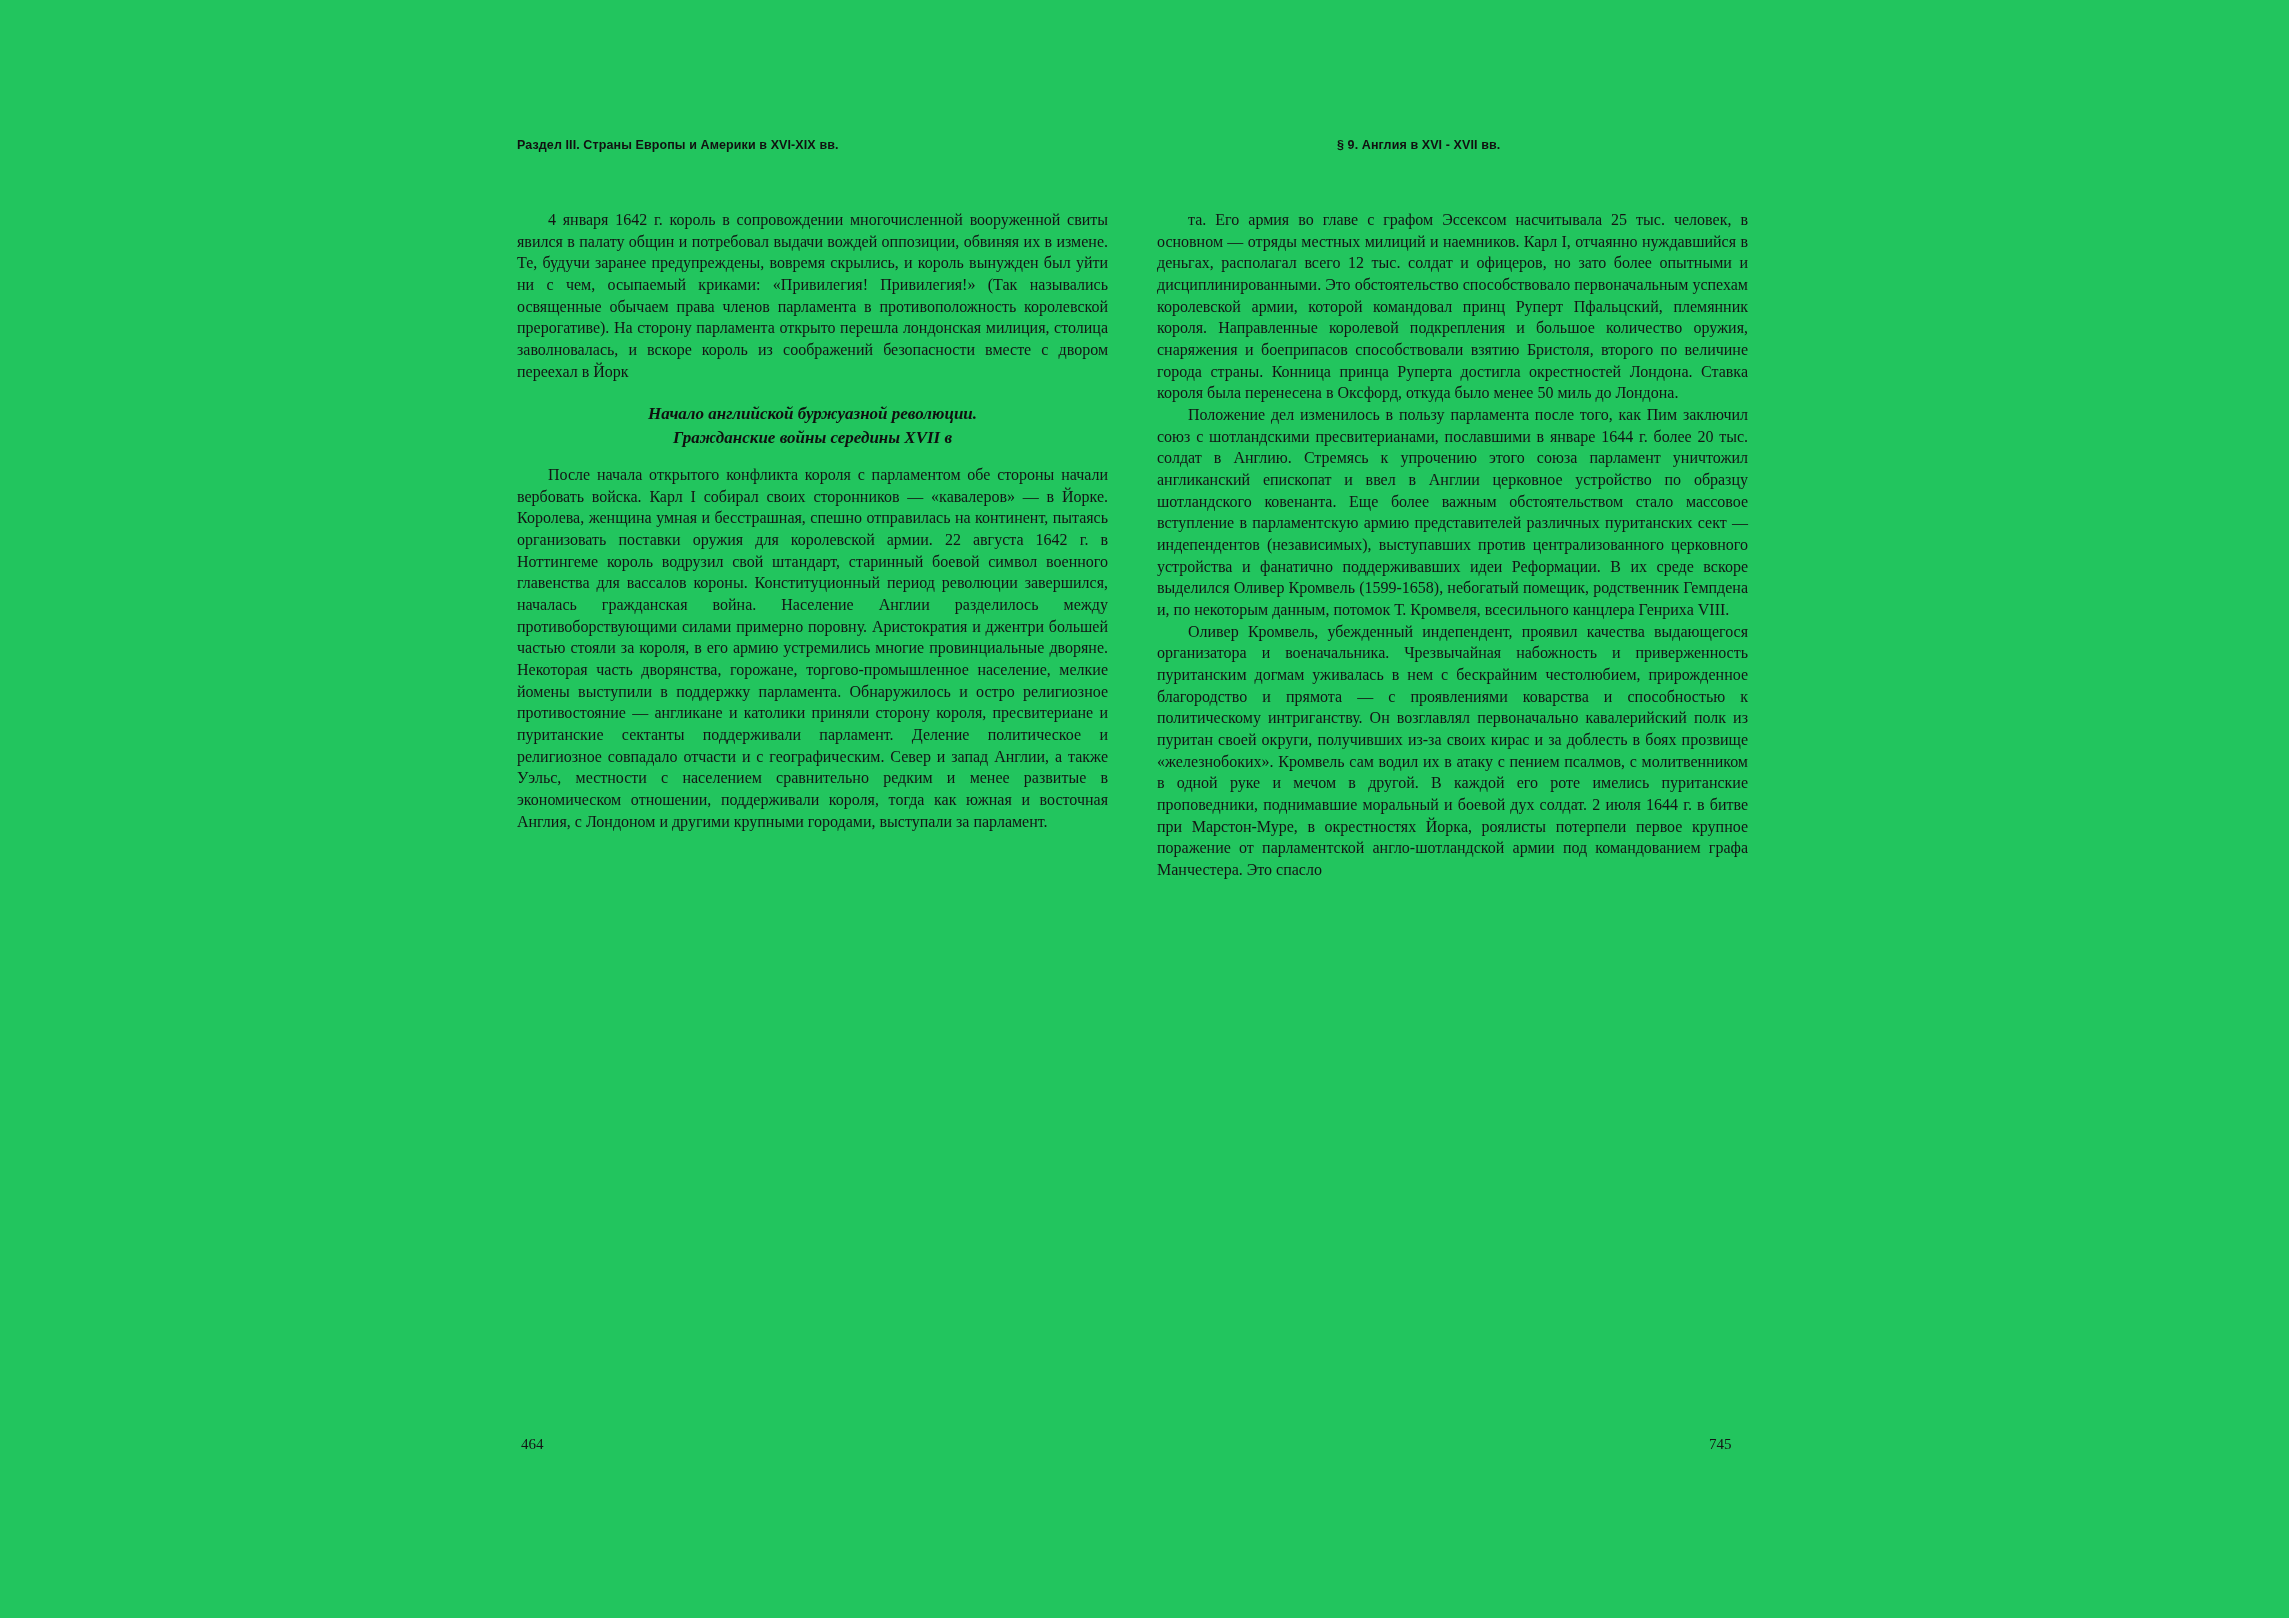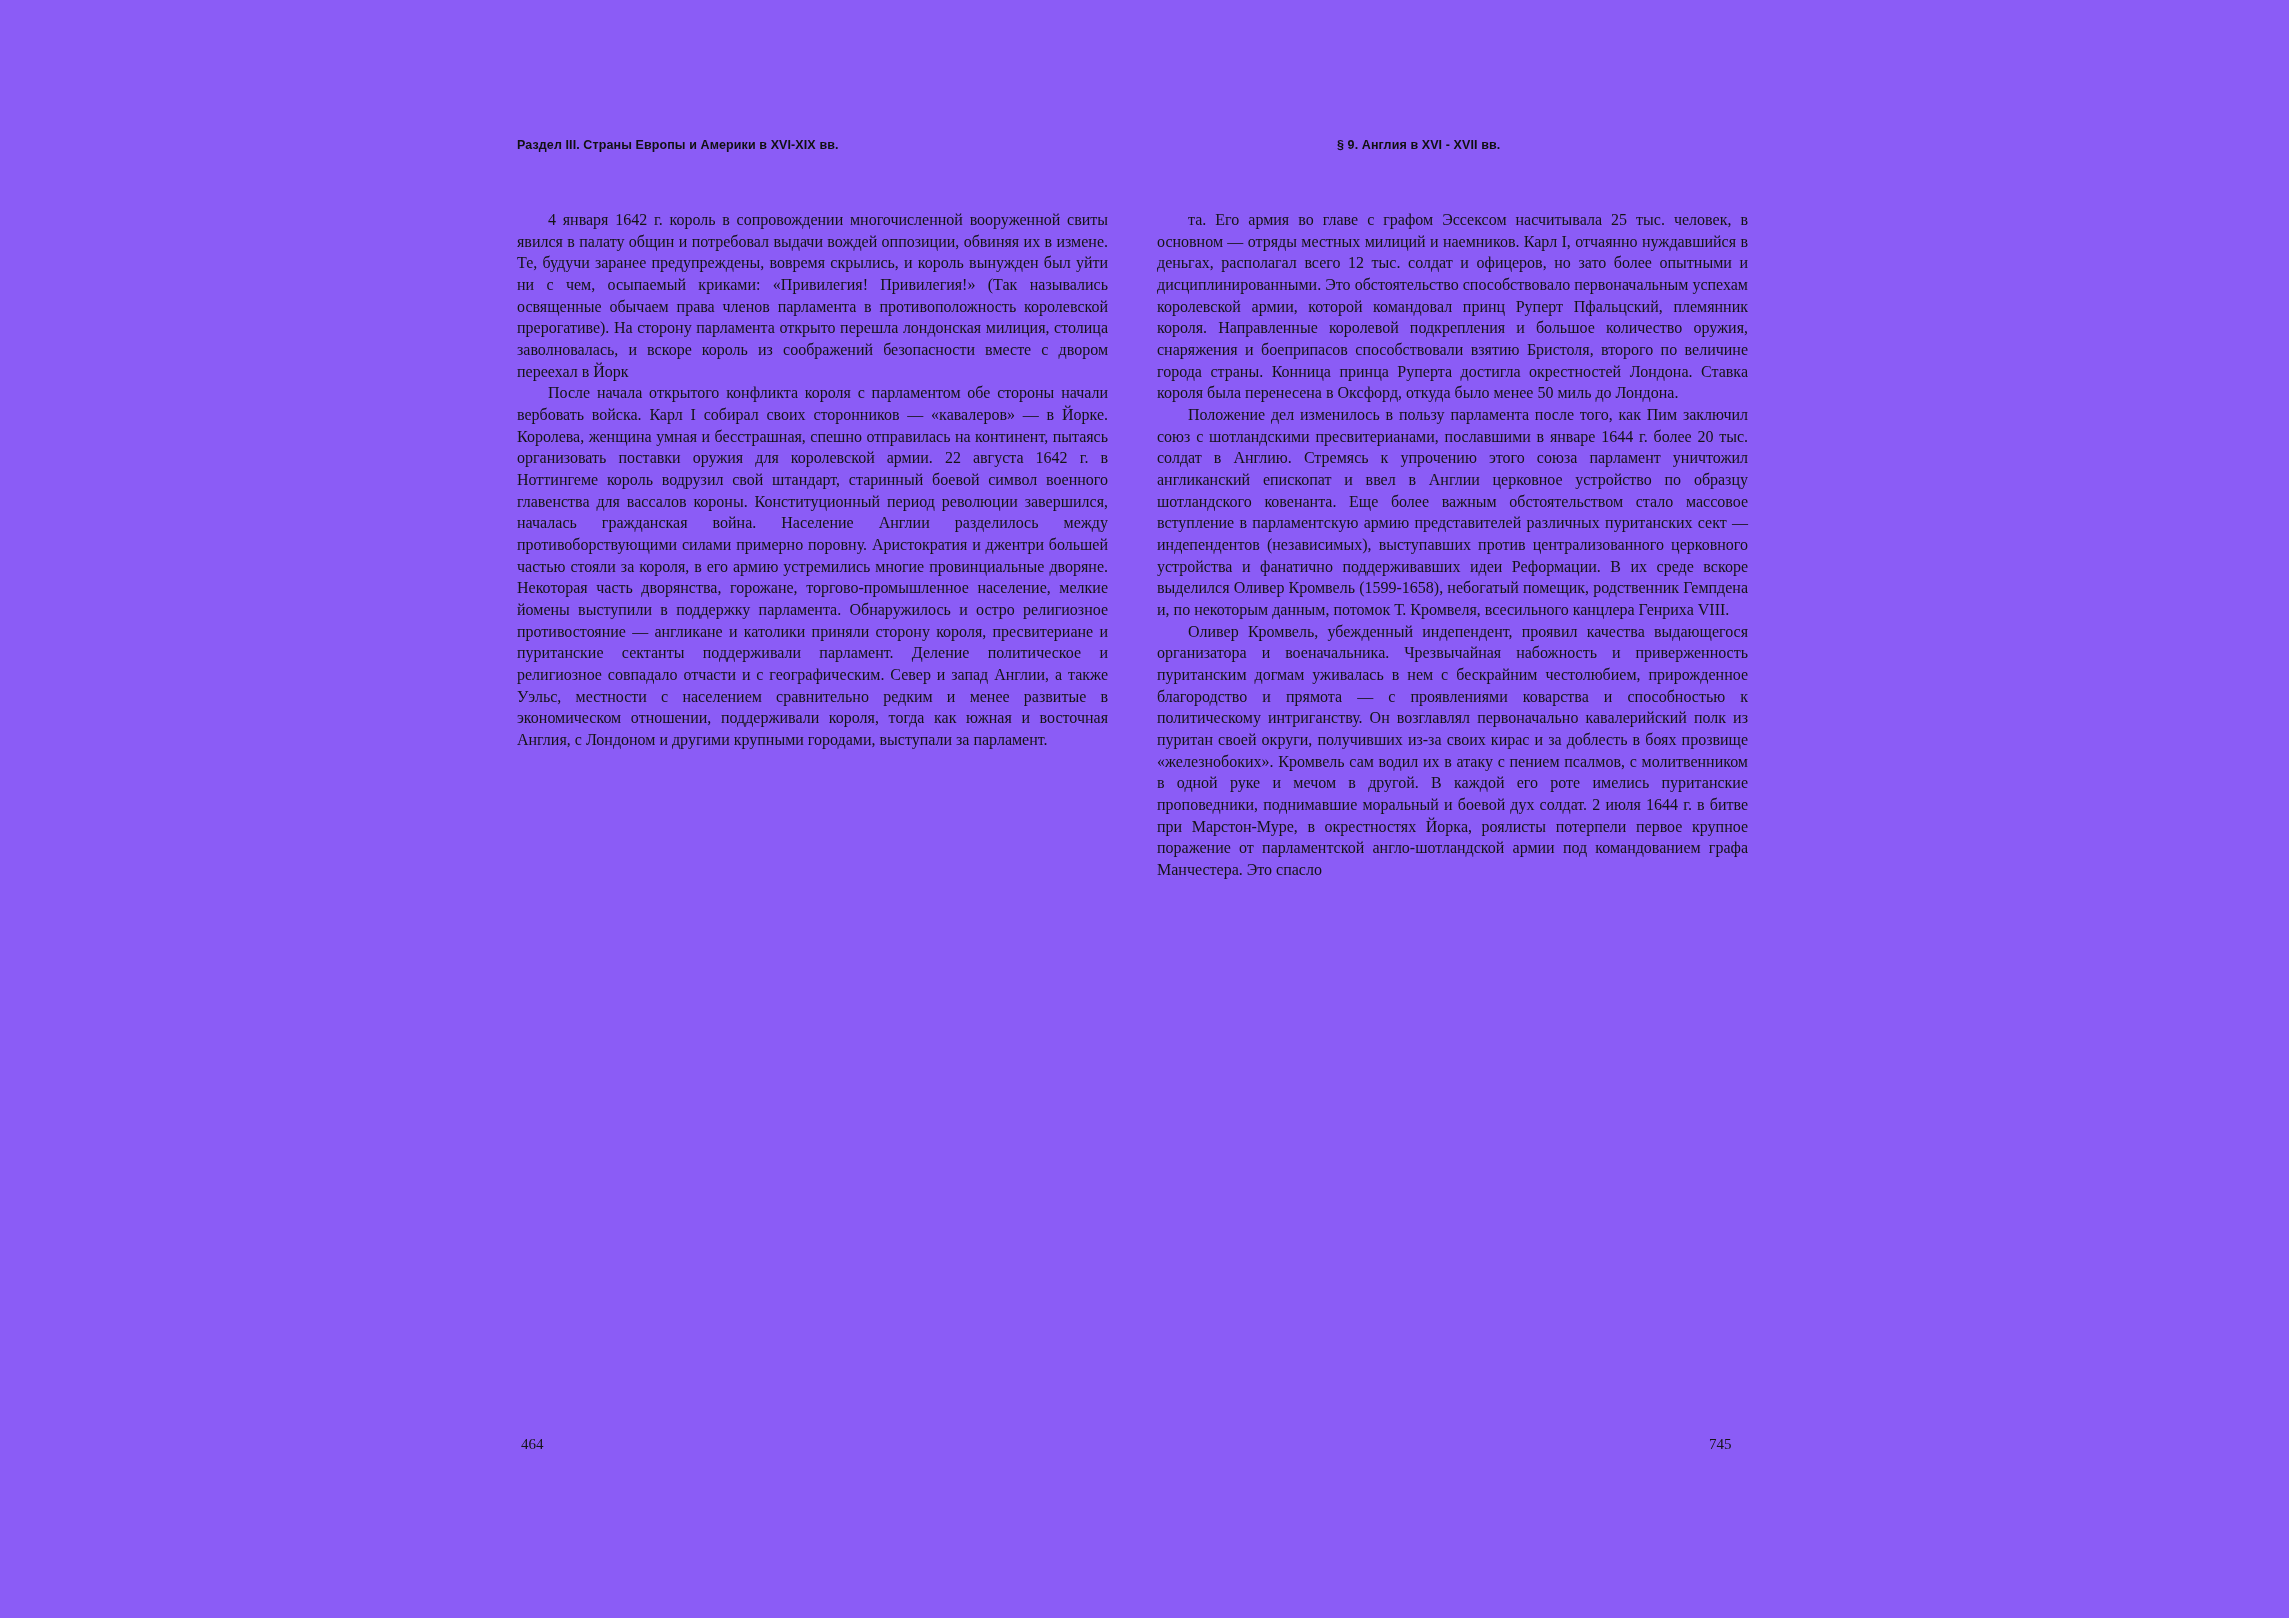--- a/index.html
+++ b/index.html
@@ -13,21 +13,21 @@
     font-family: "Liberation Serif", serif;
     color: #1a1a1a;
     overflow: hidden;
   }
   .page-spread {
     position: absolute;
     left: 0;
     top: 0;
     width: 2290px;
     height: 1619px;
-    background: #8b5cf6;
+    background: #22c55e;
   }
   .page {
     position: absolute;
     top: 138px;
     width: 591px;
     height: 1227px;
   }
   .page-left { left: 517px; }
   .page-right { left: 1157px; }
 
@@ -85,20 +85,24 @@
 <body>
 
 <div class="page-spread">
 
   <div class="page page-left">
     <div class="running-head running-head-left">Раздел III. Страны Европы и Америки в XVI-XIX вв.</div>
 
     <div class="col-body">
       <p>4 января 1642 г. король в сопровождении многочисленной вооруженной свиты явился в палату общин и потребовал выдачи вождей оппозиции, обвиняя их в измене. Те, будучи заранее предупреждены, вовремя скрылись, и король вынужден был уйти ни с чем, осыпаемый криками: «Привилегия! Привилегия!» (Так назывались освященные обычаем права членов парламента в противоположность королевской прерогативе). На сторону парламента открыто перешла лондонская милиция, столица заволновалась, и вскоре король из соображений безопасности вместе с двором переехал в Йорк</p>
 
+      <div class="section-heading">
+        <span>Начало английской буржуазной революции.</span>
+        <span>Гражданские войны середины XVII в</span>
+      </div>
 
       <p>После начала открытого конфликта короля с парламентом обе стороны начали вербовать войска. Карл I собирал своих сторонников — «кавалеров» — в Йорке. Королева, женщина умная и бесстрашная, спешно отправилась на континент, пытаясь организовать поставки оружия для королевской армии. 22 августа 1642 г. в Ноттингеме король водрузил свой штандарт, старинный боевой символ военного главенства для вассалов короны. Конституционный период революции завершился, началась гражданская война. Население Англии разделилось между противоборствующими силами примерно поровну. Аристократия и джентри большей частью стояли за короля, в его армию устремились многие провинциальные дворяне. Некоторая часть дворянства, горожане, торгово-промышленное население, мелкие йомены выступили в поддержку парламента. Обнаружилось и остро религиозное противостояние — англикане и католики приняли сторону короля, пресвитериане и пуританские сектанты поддерживали парламент. Деление политическое и религиозное совпадало отчасти и с географическим. Север и запад Англии, а также Уэльс, местности с населением сравнительно редким и менее развитые в экономическом отношении, поддерживали короля, тогда как южная и восточная Англия, с Лондоном и другими крупными городами, выступали за парламент.</p>
     </div>
 
     <div class="folio folio-left">464</div>
   </div>
 
   <div class="page page-right">
     <div class="running-head running-head-right">§ 9. Англия в XVI - XVII вв.</div>
 

